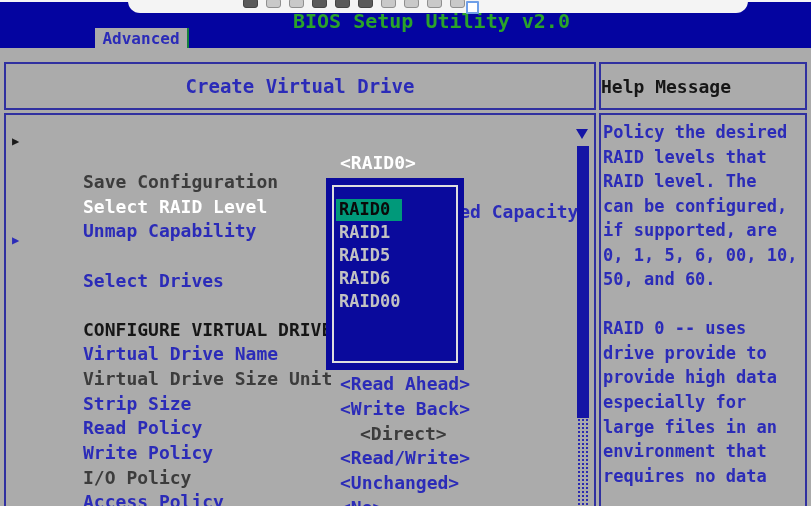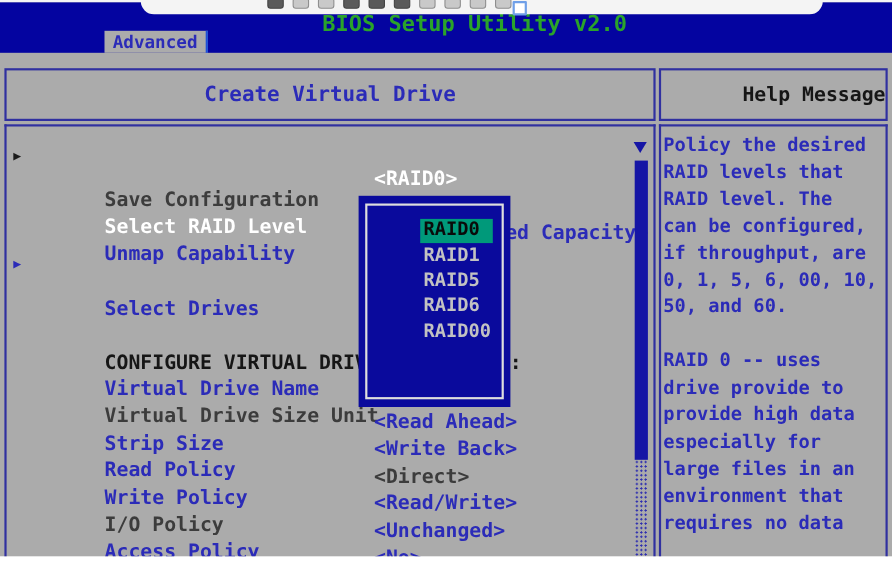--- a/index.html
+++ b/index.html
@@ -13,47 +13,47 @@
            border-radius:0 0 12px 12px;z-index:5;overflow:hidden;}
   .tb-icon{position:absolute;top:-2px;width:13px;height:8px;border-radius:3px;
            background:#c9c9c9;border:1px solid #8f8f8f;}
   .tb-icon.dark{background:#5a5a5a;border-color:#444;}
   .tb-check{position:absolute;left:466px;top:1px;width:9px;height:9px;background:#fff;
             border:2px solid #6f9fe8;border-radius:1px;}
 
   .bios-title{position:absolute;left:293px;top:9px;color:#2aa32a;font-size:20px;z-index:1;letter-spacing:0;}
   .tab{position:absolute;left:95px;top:28px;width:92px;height:20px;background:#ababab;
        color:#2b2bb8;font-size:16px;line-height:21px;text-align:center;z-index:2;
-       border-right:2px solid #1d4ed8;}
+       border-right:2px solid #15803d;}
 
   
   .lp-header{position:absolute;left:4px;top:62px;width:588px;height:44px;border:2px solid #3030a0;
              display:flex;align-items:center;justify-content:center;color:#2b2bb8;font-size:19px;}
   .rp-header{position:absolute;left:599px;top:62px;width:204px;height:44px;border:2px solid #3030a0;
-             display:flex;align-items:center;justify-content:flex-end;color:#161616;font-size:18px;}
+             display:flex;align-items:center;justify-content:flex-start;color:#161616;font-size:18px;}
   .lp-body{position:absolute;left:4px;top:113px;width:588px;height:418px;border:2px solid #3030a0;border-bottom:none;}
   .rp-body{position:absolute;left:599px;top:113px;width:204px;height:418px;border:2px solid #3030a0;border-bottom:none;}
 
   
   .menu{position:absolute;left:6px;top:127px;width:566px;z-index:1;}
   .menu-row{position:relative;height:24.65px;font-size:18px;line-height:22px;white-space:pre;}
   .row-arrow{position:absolute;left:6px;top:3px;font-size:12px;}
-  .row-label{margin-left:24px;}
+  .row-label{margin-left:12px;}
   .row-value{position:absolute;left:334px;top:0;}
   .st-enabled{color:#2b2bb8;} .st-enabled .row-value{color:#2b2bb8;}
-  .st-dim{color:#3c3c3c;} .st-dim .row-value{color:#3c3c3c;}
+  .st-dim{color:#3c3c3c;} .st-dim .row-value{color:#3c3c3c;margin-left:20px;}
   .st-heading{color:#161616;}
   .st-selected{color:#ffffff;} .st-selected .row-value{color:#ffffff;}
   .st-enabled .row-arrow{color:#2b2bb8;} .st-dim .row-arrow{color:#1a1a1a;}
 
   
   .dropdown{position:absolute;left:326px;top:178px;width:138px;height:192px;background:#0a0a9c;z-index:3;}
   .dropdown-inner{position:absolute;left:6px;top:7px;right:6px;bottom:7px;border:2px solid #dedede;}
   .dd-list{position:absolute;left:13px;top:21px;right:6px;}
-  .dd-option{height:23px;font-size:17px;line-height:21px;color:#c2c2c2;white-space:pre;margin-left:46px;}
+  .dd-option{height:23px;font-size:17px;line-height:21px;color:#c2c2c2;white-space:pre;}
   .dd-selected span{display:inline-block;background:#00997a;color:#0a0a0a;
                     padding:0 12px 1px 3px;margin-left:-3px;}
 
   
   .scroll-up{position:absolute;left:576px;top:129px;width:0;height:0;z-index:2;
              border-left:6px solid transparent;border-right:6px solid transparent;border-top:10px solid #1515a5;}
   .scroll-thumb{position:absolute;left:577px;top:146px;width:12px;height:272px;background:#1515a5;z-index:2;}
   .scroll-track{position:absolute;left:577px;top:418px;width:12px;height:88px;z-index:2;
                 background-image:radial-gradient(#2a2ab0 32%, rgba(0,0,0,0) 36%);background-size:4px 4px;}
   .scroll-down{position:absolute;left:576px;top:517px;width:0;height:0;z-index:2;
@@ -195,21 +195,21 @@
   <div class="scroll-up"></div>
   <div class="scroll-thumb"></div>
   <div class="scroll-track"></div>
   <div class="scroll-down"></div>
 
   <div class="help" id="help-lines">
       <div>Policy the desired</div>
       <div>RAID levels that</div>
       <div>RAID level. The</div>
       <div>can be configured,</div>
-      <div>if throughput, are</div>
+      <div>if supported, are</div>
       <div>0, 1, 5, 6, 00, 10,</div>
       <div>50, and 60.</div>
       <div>&nbsp;</div>
       <div>RAID 0 -- uses</div>
       <div>drive provide to</div>
       <div>provide high data</div>
       <div>especially for</div>
       <div>large files in an</div>
       <div>environment that</div>
       <div>requires no data</div>

